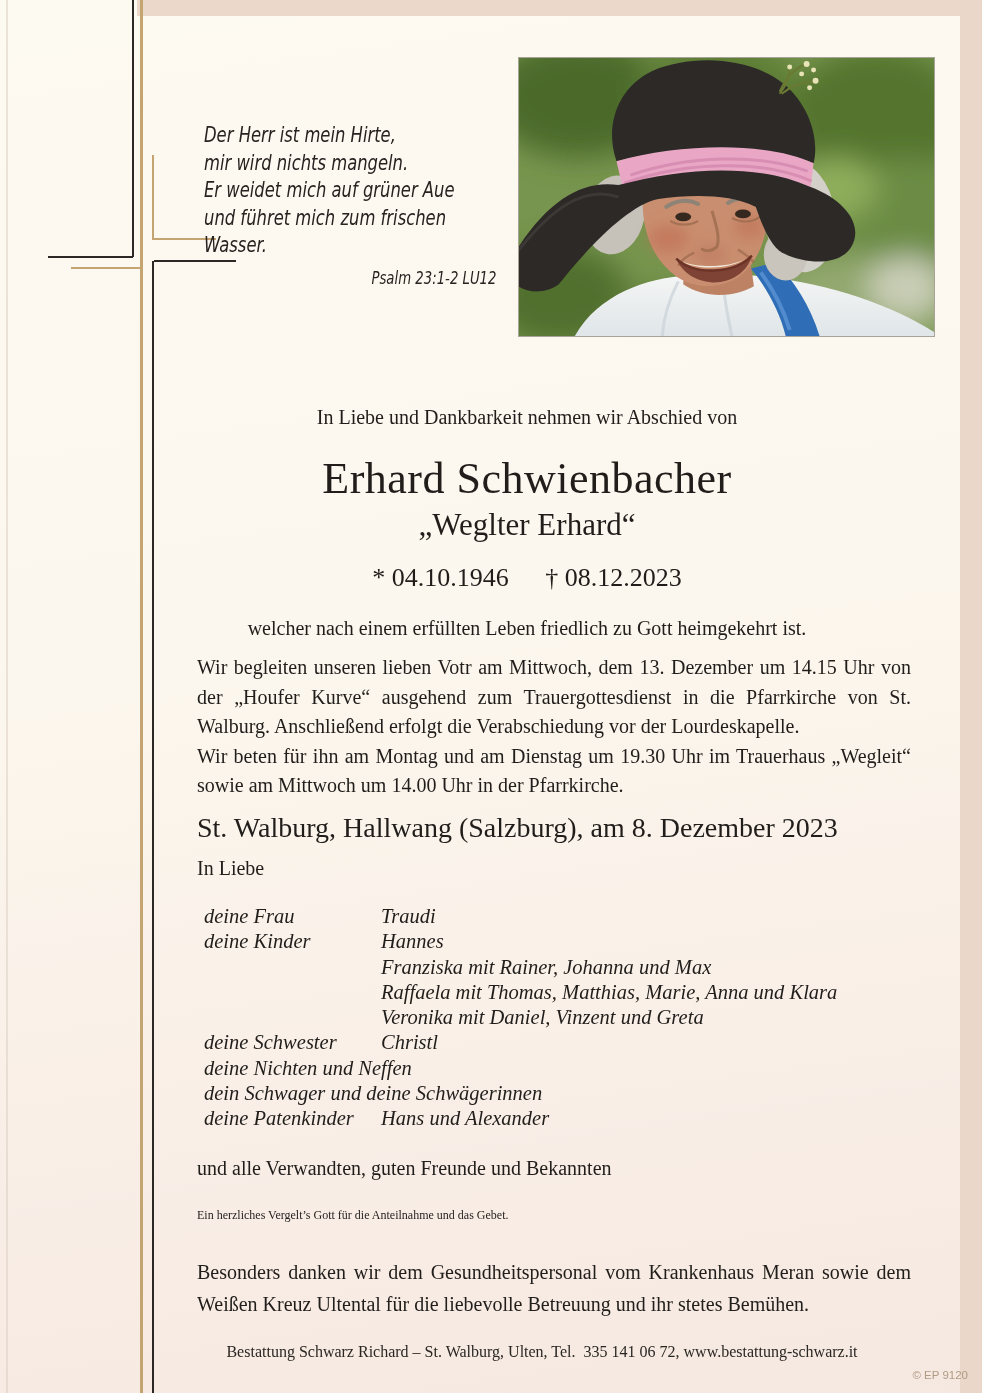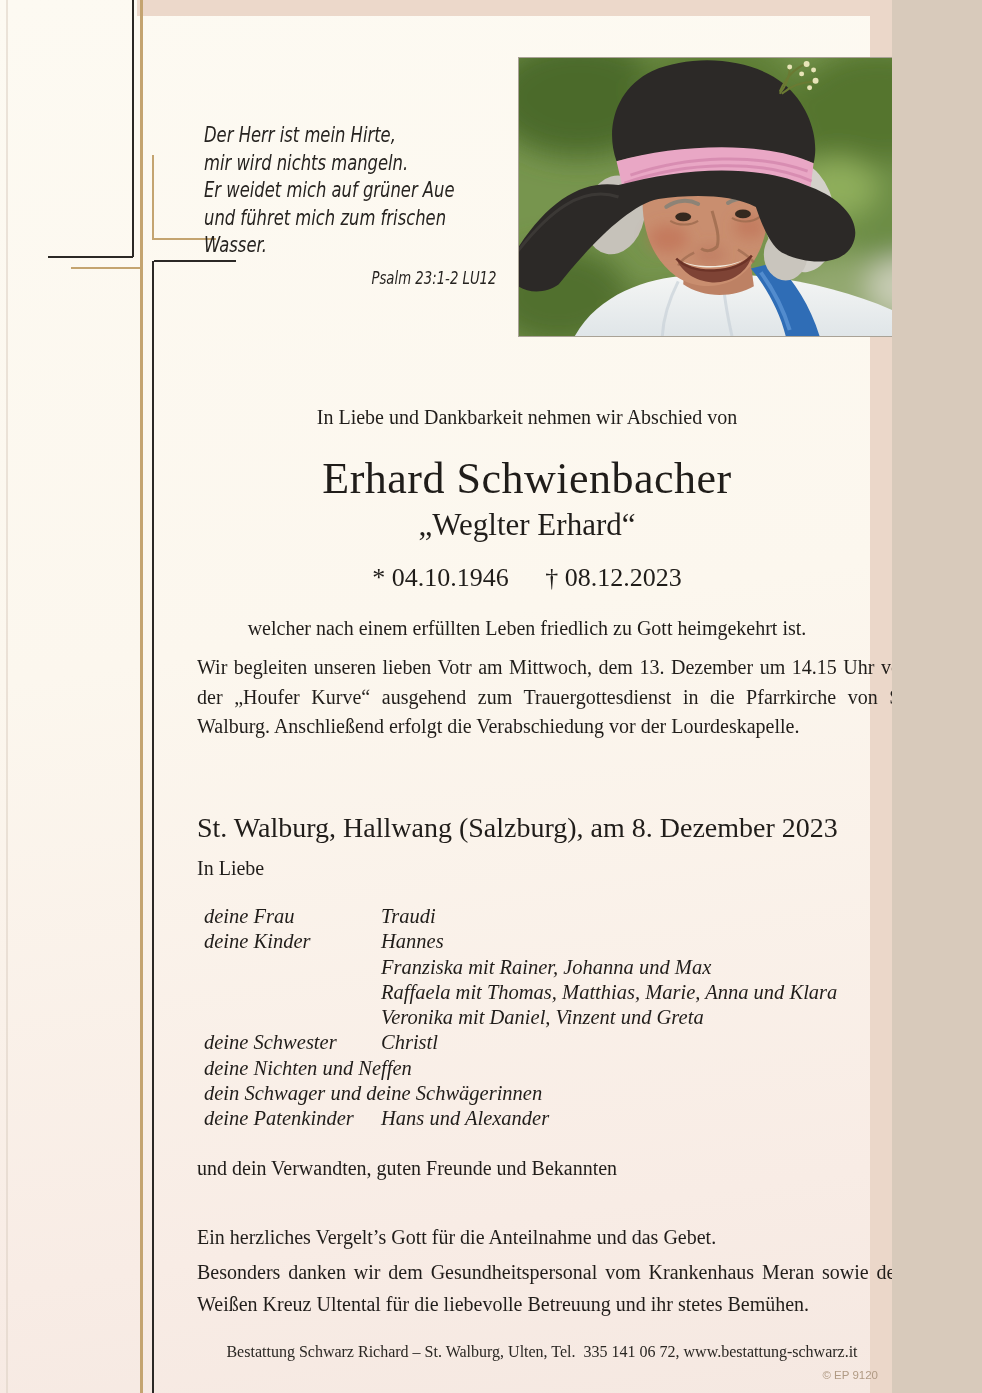--- a/index.html
+++ b/index.html
@@ -1,17 +1,17 @@
 <!DOCTYPE html>
 <html><head>
 <meta charset="utf-8">
 <style>
   html,body{margin:0;padding:0;background:#d8cabb;}
   .page{
-    position:relative;width:892px;height:1393px;overflow:hidden;
+    position:relative;width:982px;height:1393px;overflow:hidden;
     background:linear-gradient(172deg,#fdfaf2 0%,#fcf7ee 45%,#f8ece5 85%,#f5e8e1 100%);
     font-family:"Liberation Serif",serif;color:#201d1a;
   }
   .abs{position:absolute;}
   .scan-top{top:0;left:137px;right:0;height:16px;background:#ecd8ca;}
   .scan-right{top:0;right:0;width:22px;bottom:0;background:#ebd7c9;}
   .edge-left{top:0;left:6px;width:2px;bottom:0;background:#dccfc3;opacity:.55;}
   
   .v-gold{left:140px;top:0;width:3px;height:100%;background:#c4a470;}
   .v-black-top{left:132px;top:0;width:2px;height:257px;background:#2b2825;}
@@ -40,21 +40,21 @@
   
   .paras{left:197px;top:653px;width:714px;font-size:20px;line-height:29.5px;text-align:justify;}
   .paras p{margin:0;}
   .dateline{left:197px;top:812px;font-size:28px;}
   .salutation{left:197px;top:857px;font-size:20px;}
   .family{left:204px;top:904px;width:714px;font-style:italic;font-size:20.5px;line-height:25.3px;}
   .frow{display:flex;}
   .flabel{width:177px;flex:none;white-space:nowrap;}
   .fvalue{flex:1;white-space:nowrap;}
   .closing1{left:197px;top:1157px;font-size:20px;}
-  .closing2{left:197px;top:1208px;font-size:20px;margin-top:18px;}
+  .closing2{left:197px;top:1208px;font-size:12px;}
   .closing3{left:197px;top:1257px;width:714px;font-size:20px;line-height:31.5px;text-align:justify;}
   .footer{left:98px;top:1343px;width:888px;text-align:center;font-size:16px;color:#2a2723;}
   .print-code{right:14px;top:1369px;font-size:11.5px;color:#b09a83;font-family:Liberation Sans, sans-serif;}
 </style>
 </head>
 <body>
 
 <div class="page">
 
   <div class="abs scan-top"></div>
@@ -169,20 +169,21 @@
     <div class="nickname">„Weglter Erhard“</div>
     <div class="dates">
       <span>* 04.10.1946</span>
       <span>† 08.12.2023</span>
     </div>
     <div class="welcher">welcher nach einem erfüllten Leben friedlich zu Gott heimgekehrt ist.</div>
   </div>
 
   <div class="abs paras">
     <p>Wir begleiten unseren lieben Votr am Mittwoch, dem 13. Dezember um 14.15 Uhr von der „Houfer Kurve“ ausgehend zum Trauergottesdienst in die Pfarrkirche von St. Walburg. Anschließend erfolgt die Verabschiedung vor der Lourdeskapelle.</p>
+    <p>Wir beten für ihn am Montag und am Dienstag um 19.30 Uhr im Trauerhaus „Wegleit“ sowie am Mittwoch um 14.00 Uhr in der Pfarrkirche.</p>
   </div>
 
   <div class="abs dateline">St. Walburg, Hallwang (Salzburg), am 8. Dezember 2023</div>
   <div class="abs salutation">In Liebe</div>
 
   <div class="abs family">
     <div class="frow">
       <span class="flabel">deine Frau</span>
       <span class="fvalue">Traudi</span>
     </div>
@@ -213,20 +214,20 @@
     <div class="frow">
       <span class="flabel">dein Schwager und deine Schwägerinnen</span>
       <span class="fvalue"></span>
     </div>
     <div class="frow">
       <span class="flabel">deine Patenkinder</span>
       <span class="fvalue">Hans und Alexander</span>
     </div>
   </div>
 
-  <div class="abs closing1">und dein Verwandten, guten Freunde und Bekannten</div>
+  <div class="abs closing1">und alle Verwandten, guten Freunde und Bekannten</div>
   <div class="abs closing2">Ein herzliches Vergelt’s Gott für die Anteilnahme und das Gebet.</div>
   <div class="abs closing3">Besonders danken wir dem Gesundheitspersonal vom Krankenhaus Meran sowie dem Weißen Kreuz Ultental für die liebevolle Betreuung und ihr stetes Bemühen.</div>
 
   <div class="abs footer">Bestattung Schwarz Richard – St. Walburg, Ulten, Tel.&nbsp; 335 141 06 72, www.bestattung-schwarz.it</div>
   <div class="abs print-code">© EP 9120</div>
 
 </div>
 
 </body></html>

